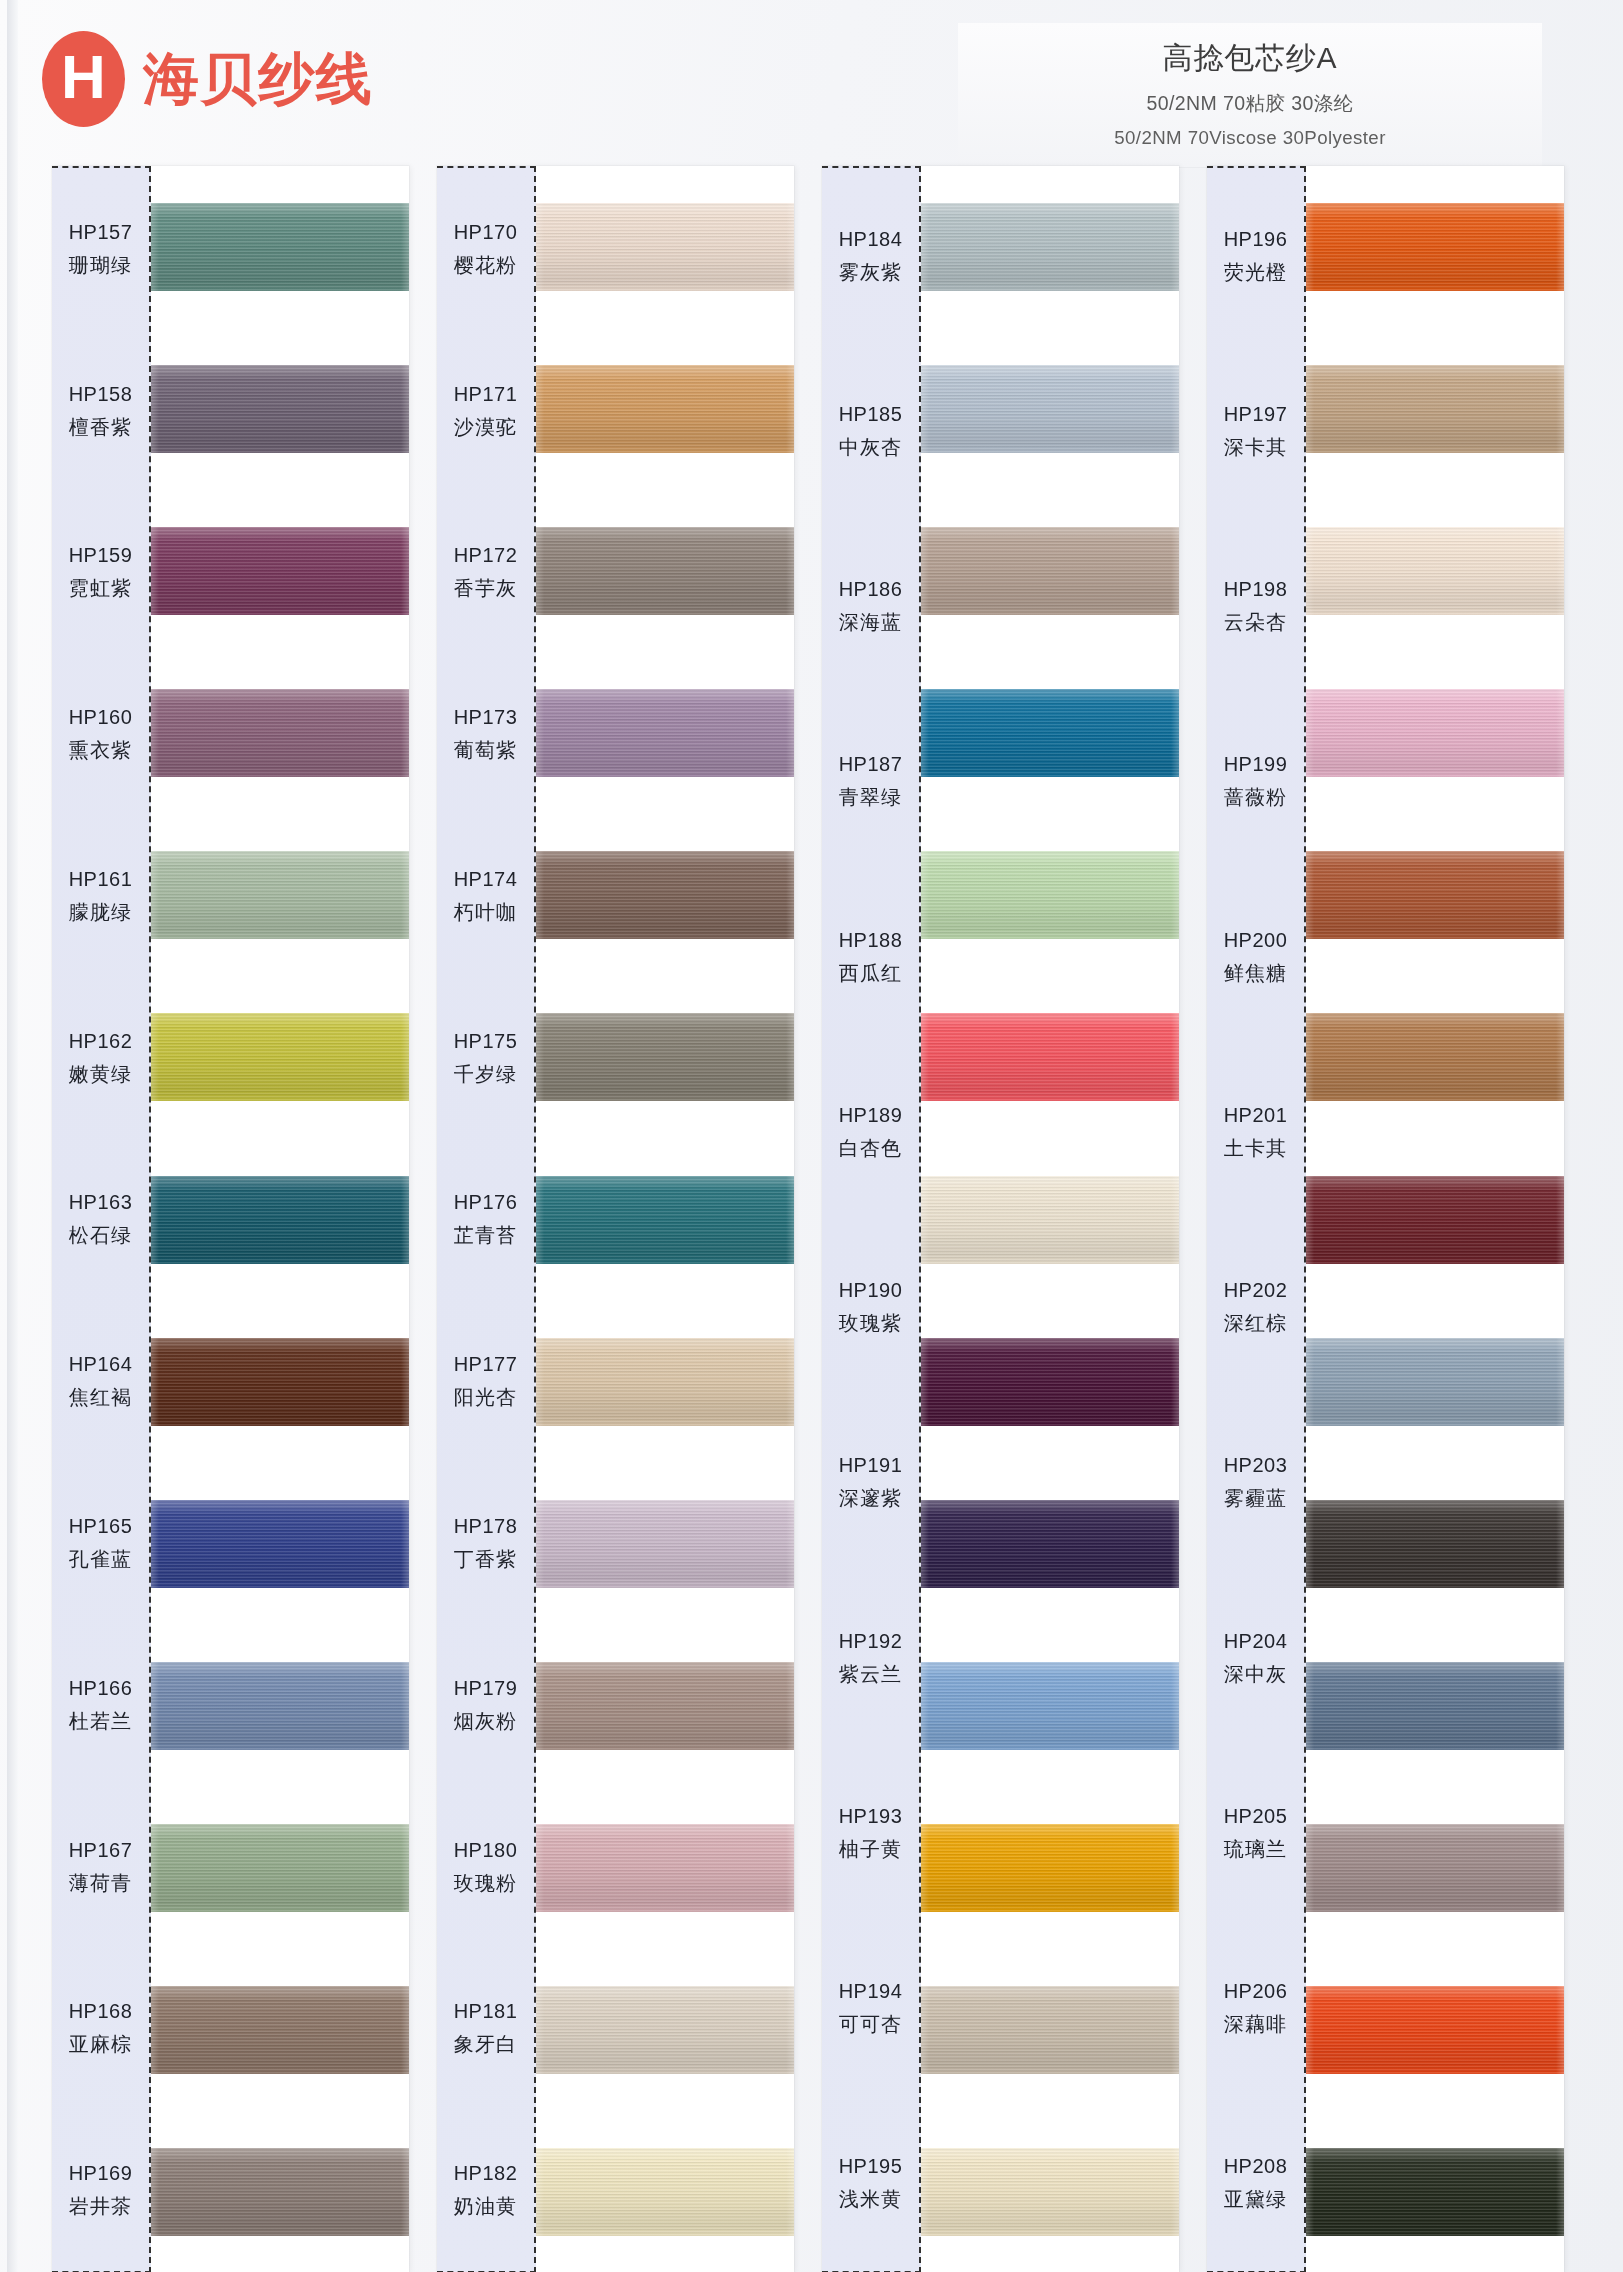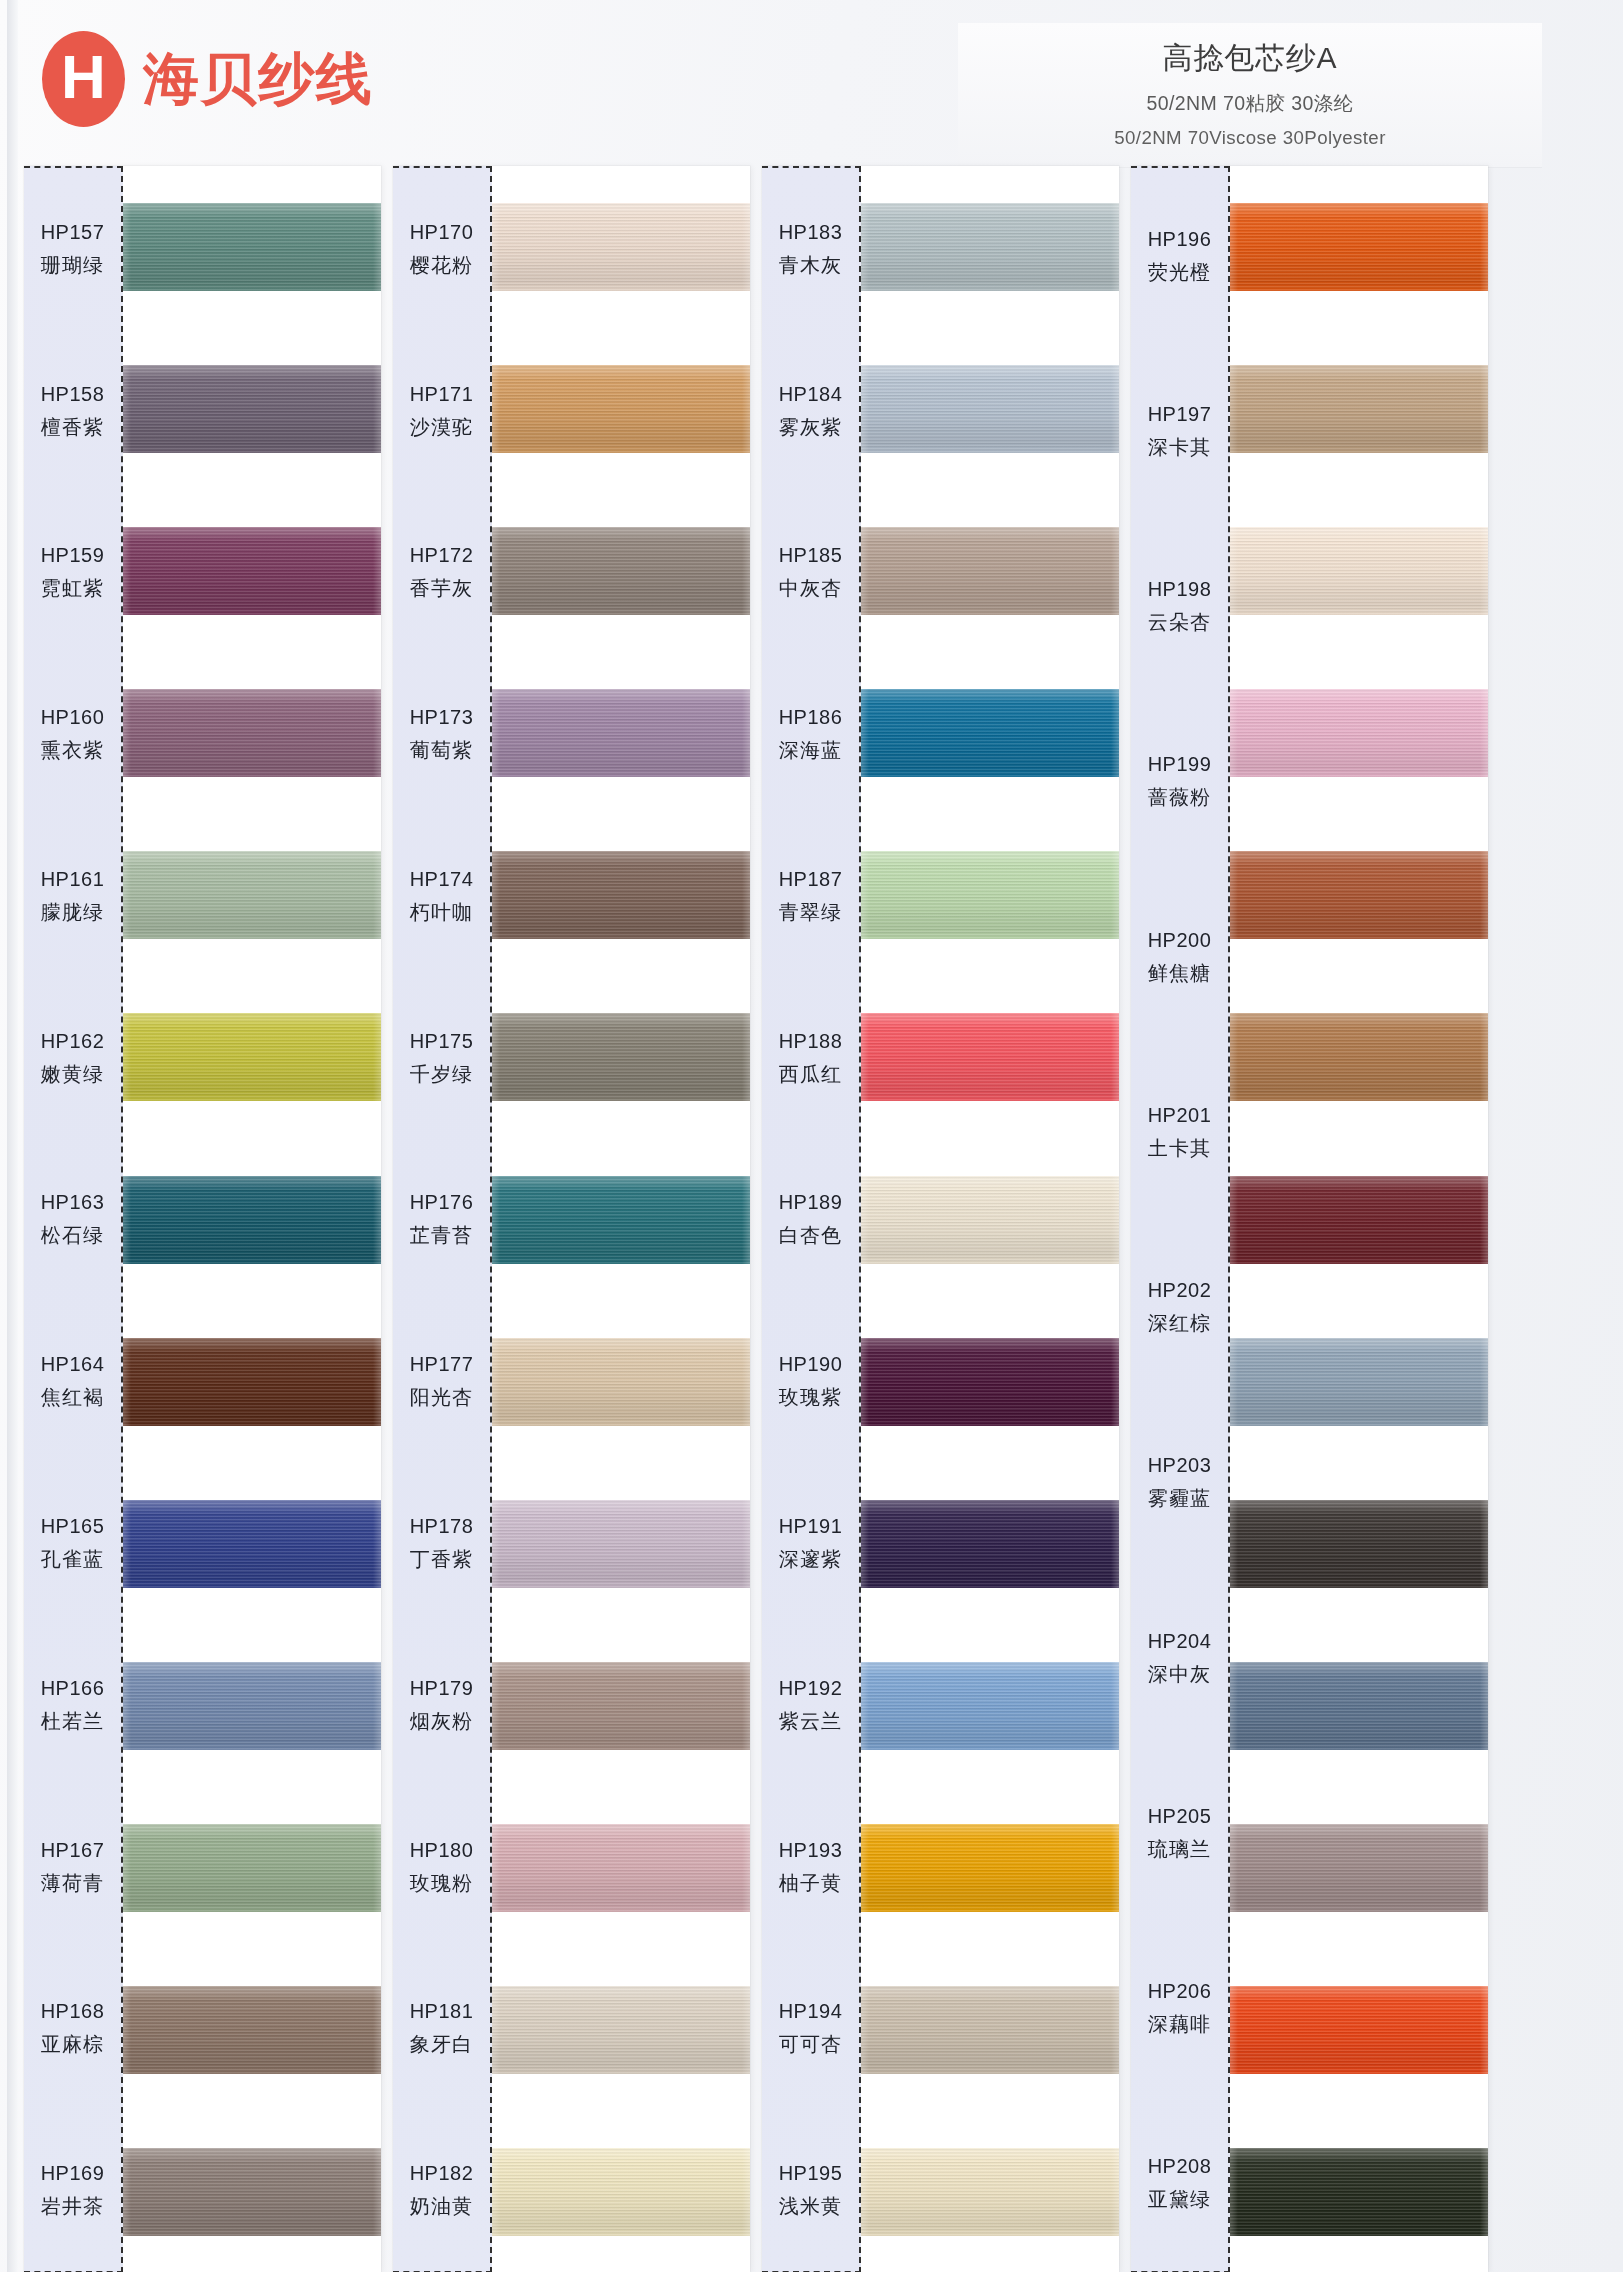--- a/index.html
+++ b/index.html
@@ -99,22 +99,22 @@
 
   
   .columns {
     position: absolute;
     left: 0;
     top: 166px;
     right: 0;
     bottom: 0;
     display: flex;
     justify-content: flex-start;
-    padding-left: 24px;
-    gap: 12px;
+    padding-left: 52px;
+    gap: 28px;
   }
   .column {
     width: 357px;
     position: relative;
     display: flex;
     background: #ffffff;
     box-shadow: 0 0 0 0.8px rgba(0,0,0,.035), 1.6px 0 5.7px rgba(0,0,0,.05);
   }
   .label-strip {
     width: 97px;
@@ -499,24 +499,20 @@
             <div class="yarn" style="background: rgb(242, 232, 194);">
               <i class="edge-l"></i>
               <i class="edge-r"></i>
             </div>
           </div>
         </div>
       </div>
       <div class="column">
         <div class="label-strip">
           <div class="row label-cell">
-            <div class="label-code">HP183</div>
-            <div class="label-name">青木灰</div>
-          </div>
-          <div class="row label-cell">
             <div class="label-code">HP184</div>
             <div class="label-name">雾灰紫</div>
           </div>
           <div class="row label-cell">
             <div class="label-code">HP185</div>
             <div class="label-name">中灰杏</div>
           </div>
           <div class="row label-cell">
             <div class="label-code">HP186</div>
             <div class="label-name">深海蓝</div>

